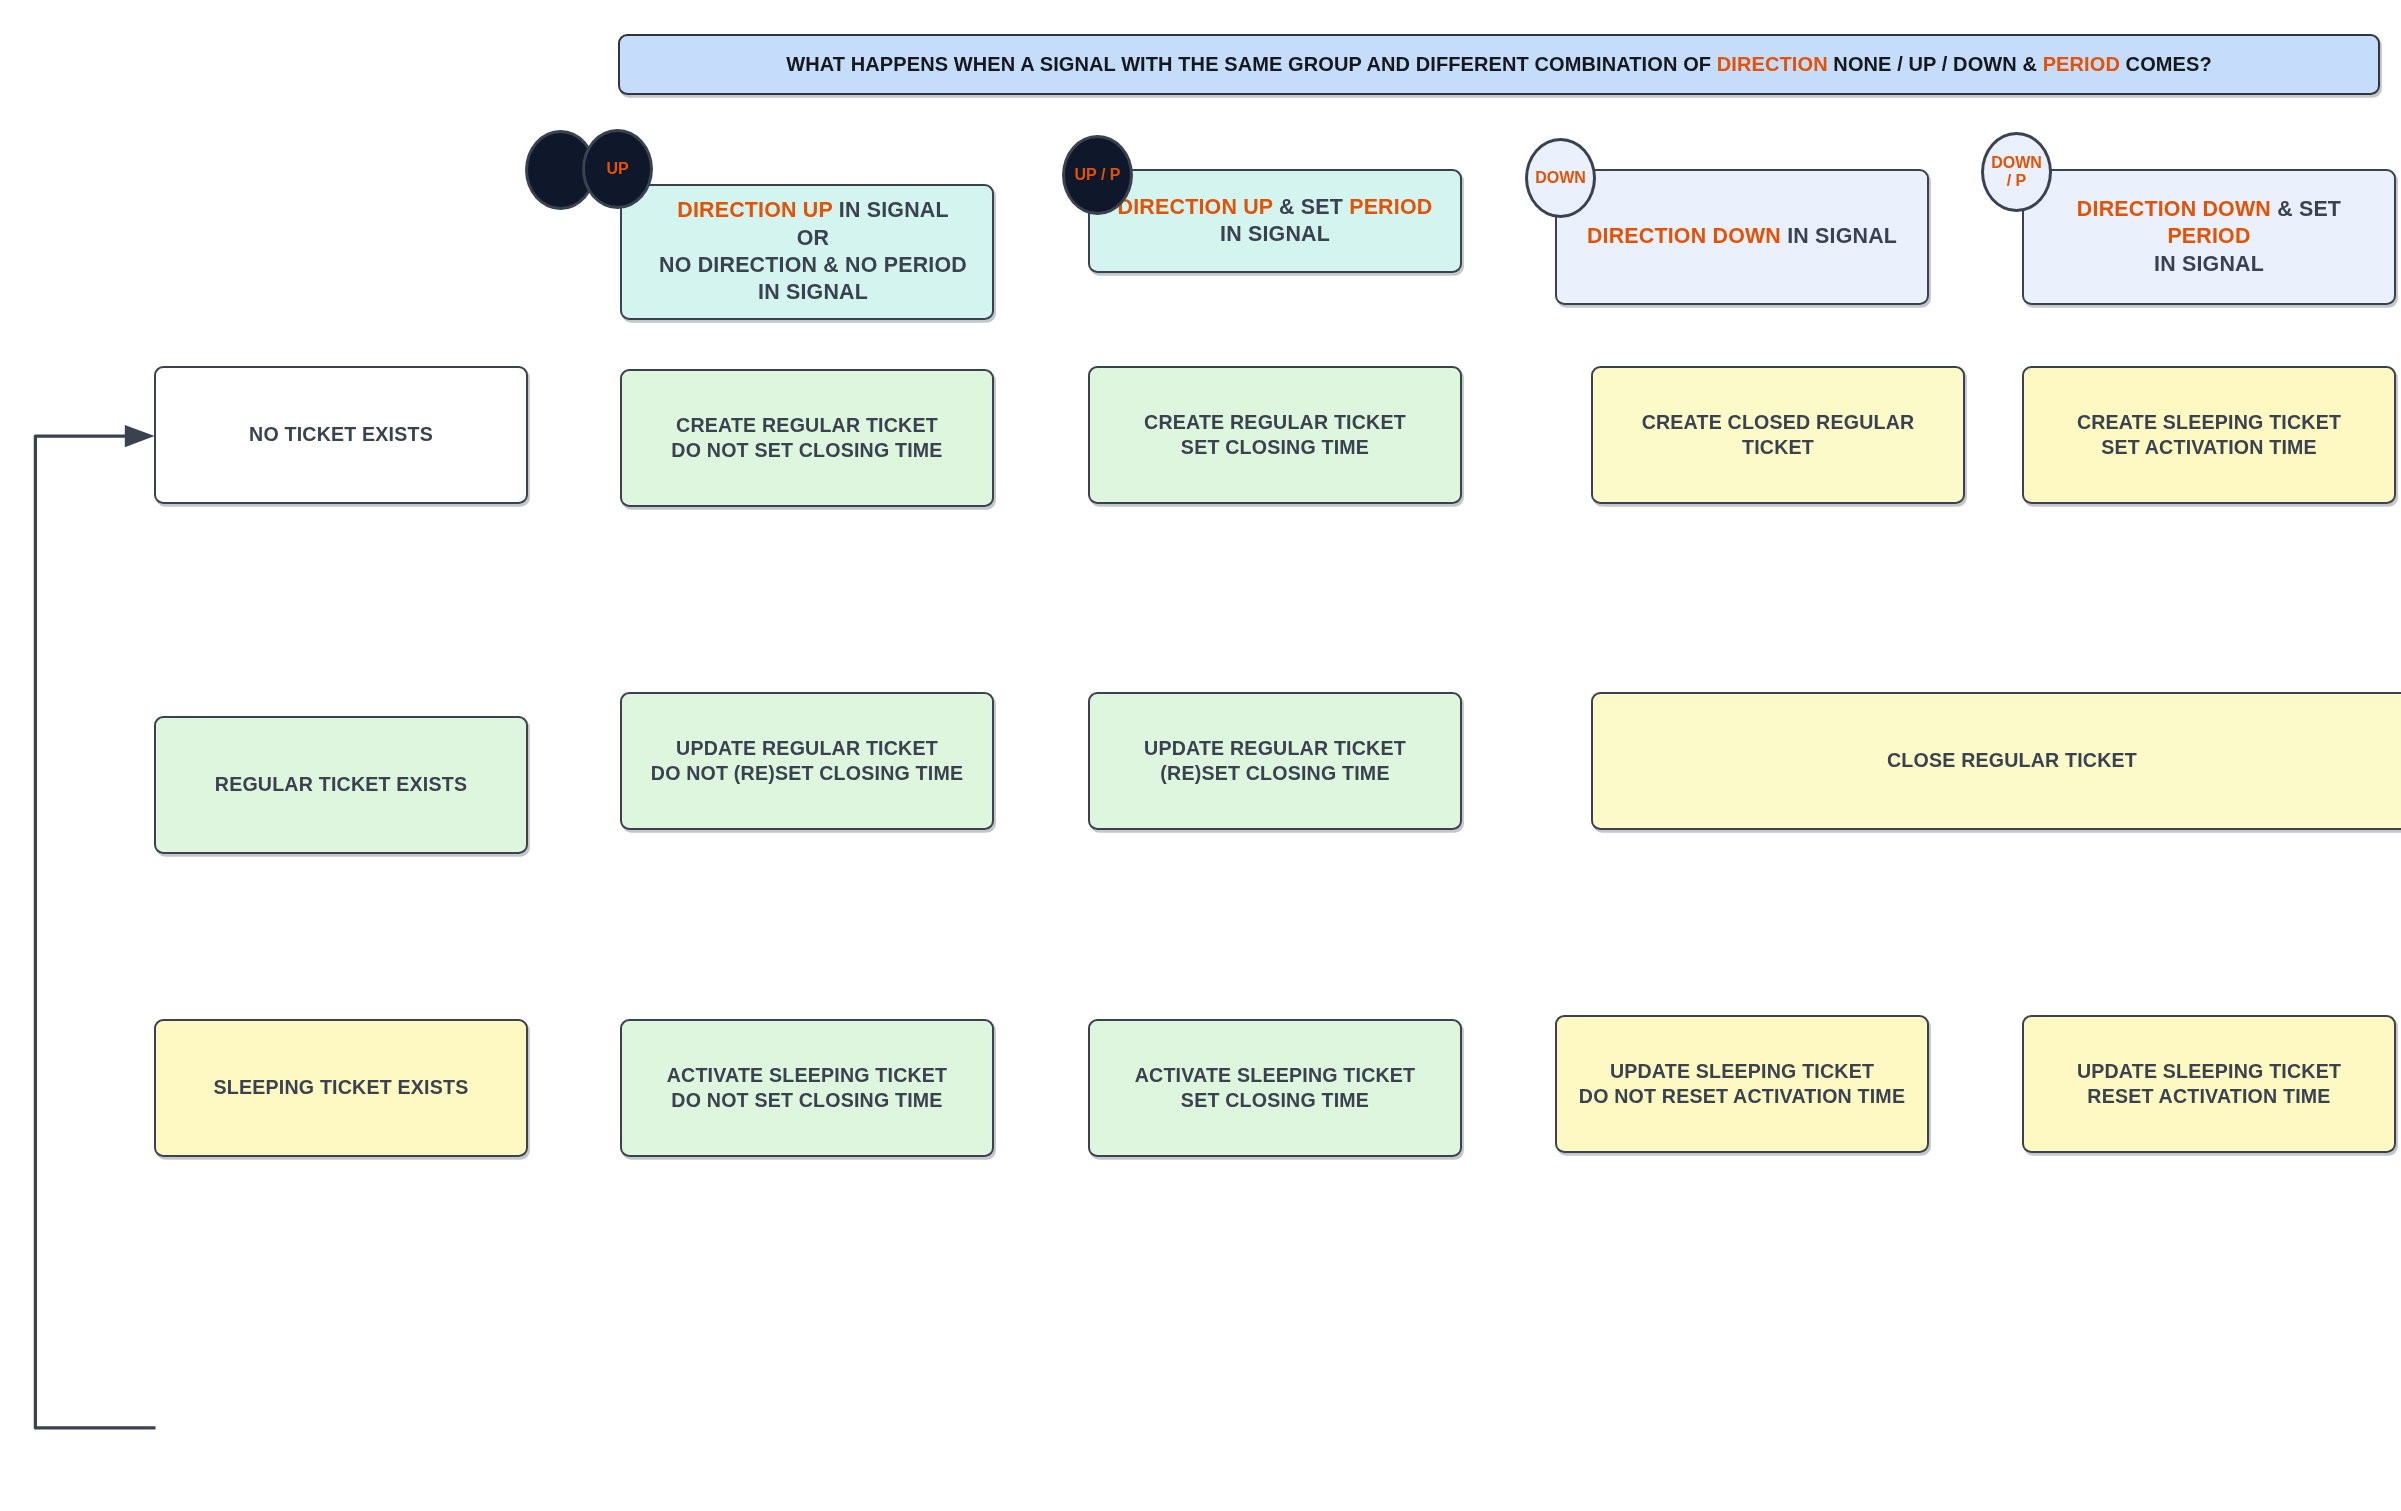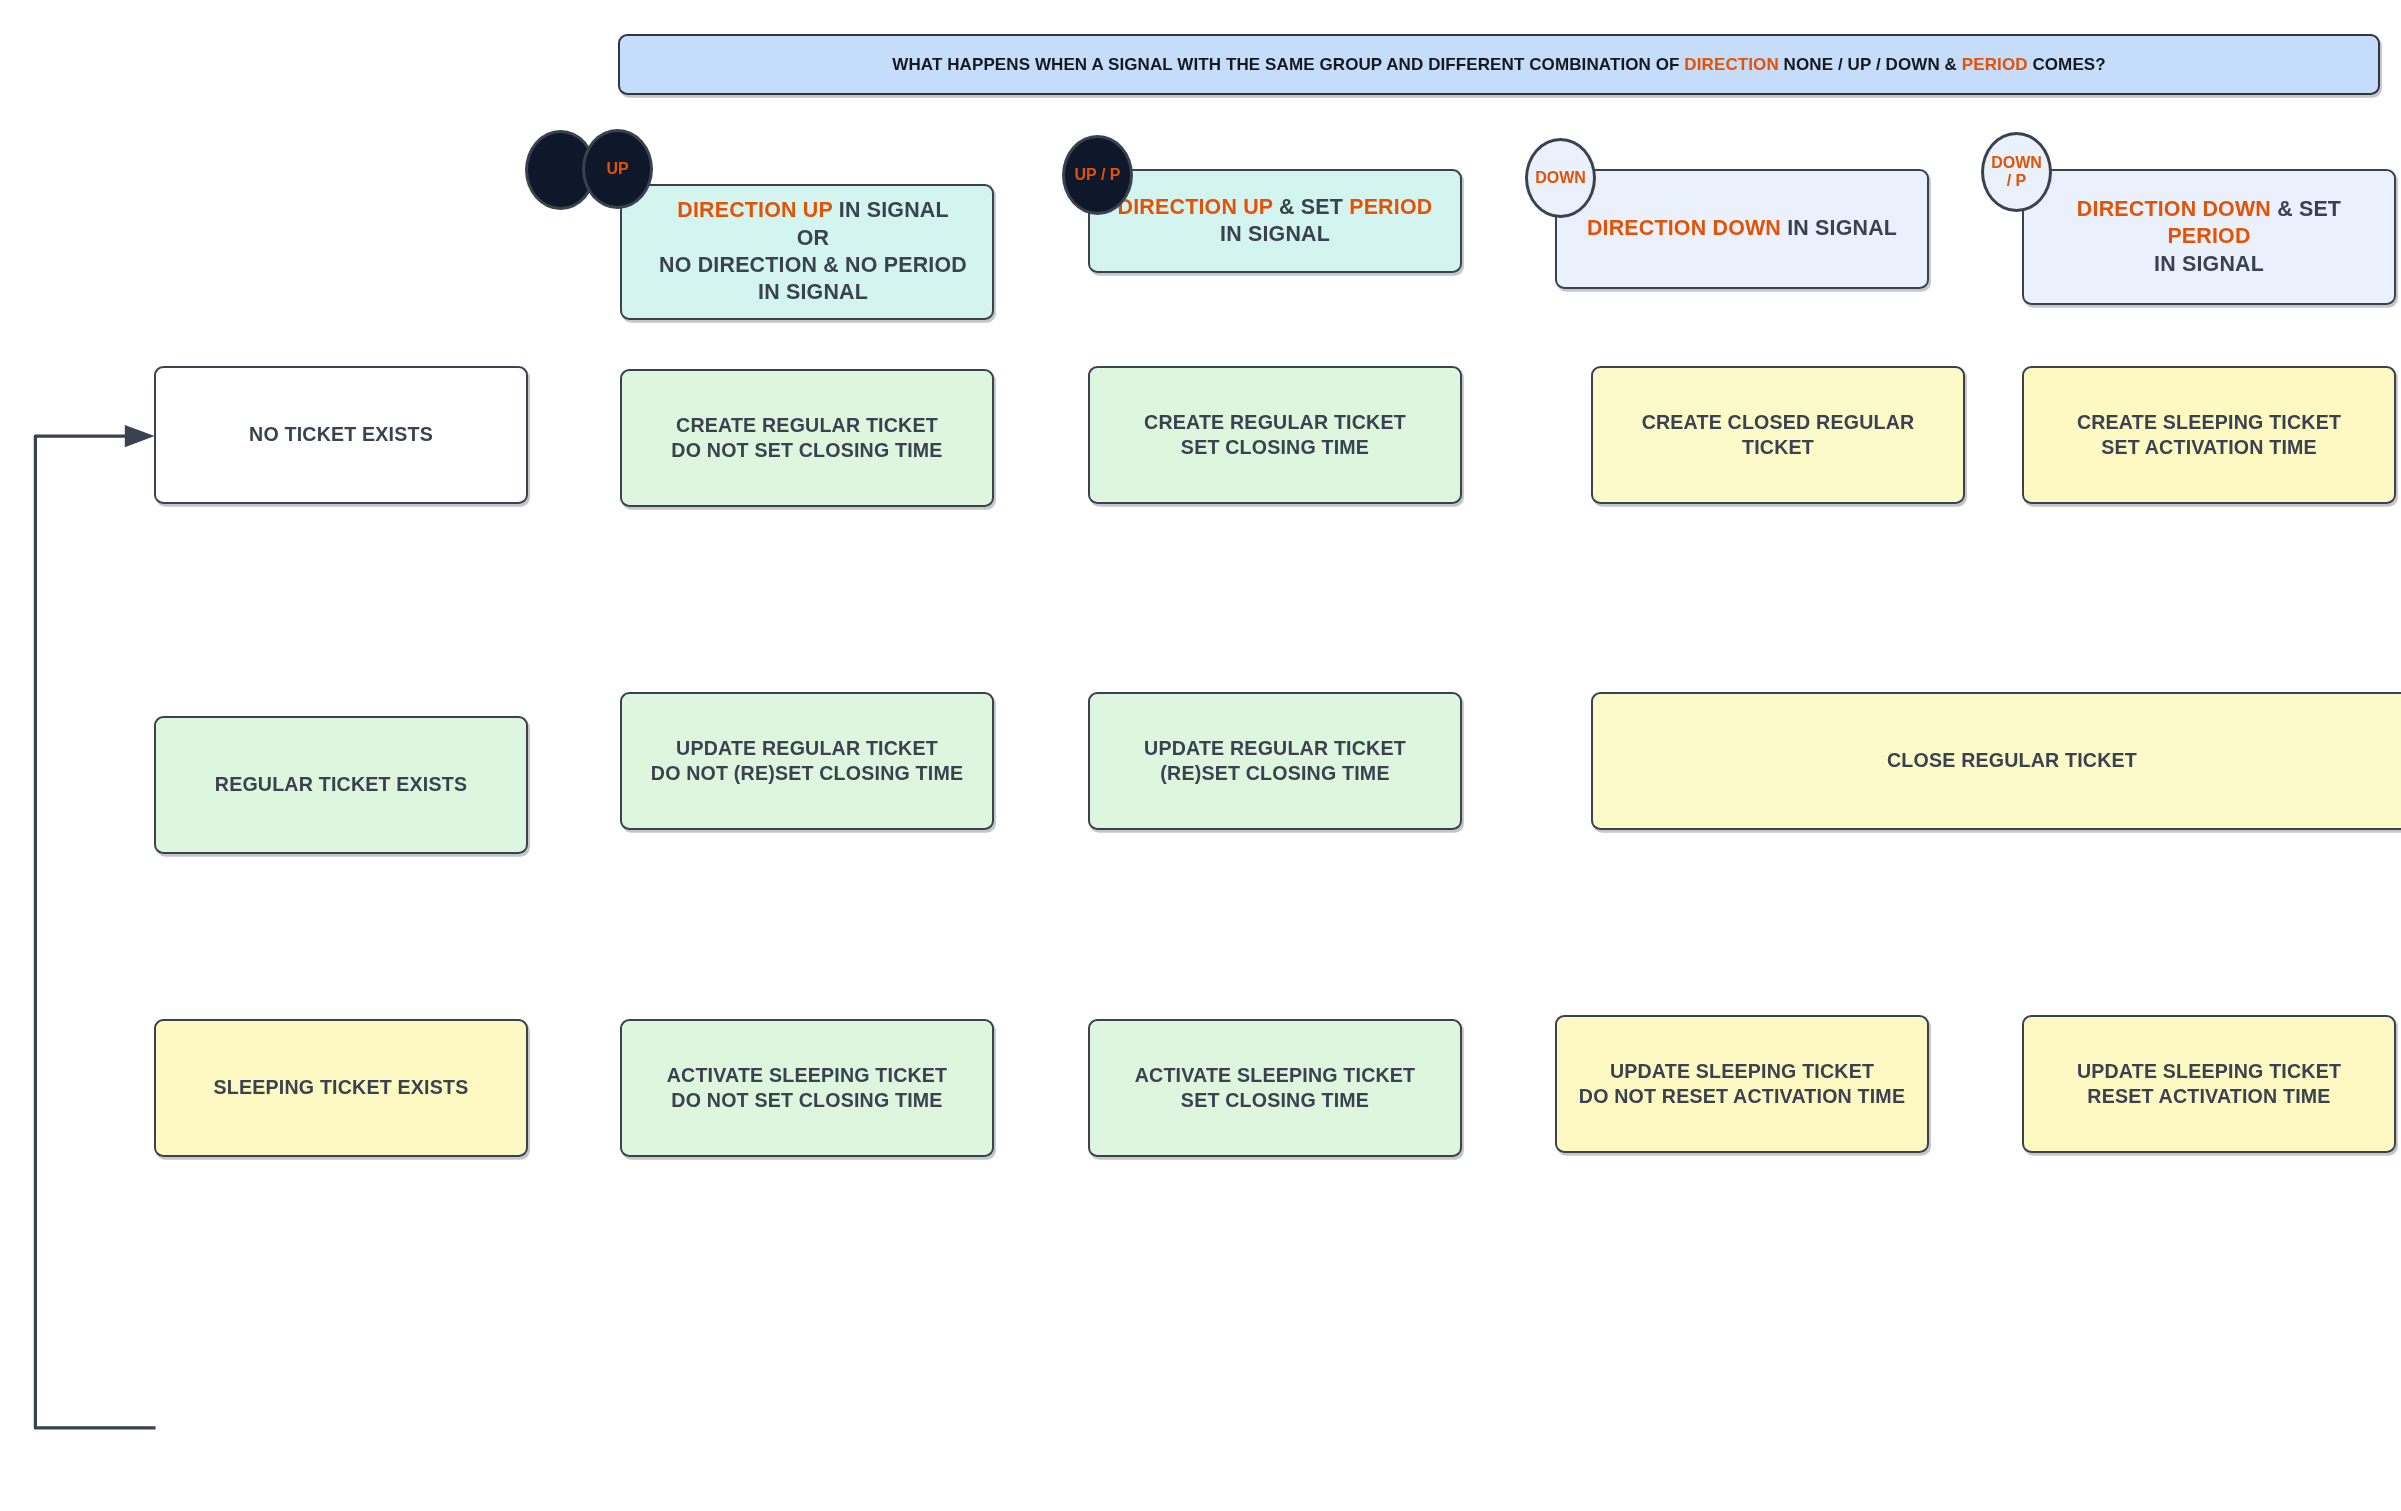--- a/index.html
+++ b/index.html
@@ -32,21 +32,21 @@
     font-weight: bold;
     letter-spacing: 0.2px;
     box-shadow: 1.9px 2.8px 0 rgba(58,66,80,.30);
   }
   .node .txt { line-height: 1.28; padding: 0 9.3px; }
 
   
   .title-banner {
     background: #c5dcfa;
     border-color: #2f3640;
-    font-size: 17px;
+    font-size: 20px;
     color: #15181d;
     letter-spacing: 0.1px;
   }
 
   
   .hdr-box { font-size: 21.4px; }
   .hdr-box.teal  { background: #d4f5ef; }
   .hdr-box.blue  { background: #eaf1fc; }
 
   
@@ -117,21 +117,21 @@
   <div class="node hdr-box teal" style="left:1088px; top:169px; width:374px; height:104px;">
     <div class="txt">
       <div><span class="hl">DIRECTION UP</span> &amp; SET <span class="hl">PERIOD</span></div>
       <div>IN SIGNAL</div>
     </div>
   </div>
 
   <div class="badge blue" style="left:1525px; top:138px; width:71px; height:80px;">
     <span>DOWN</span>
   </div>
-  <div class="node hdr-box blue" style="left:1555px; top:169px; width:374px; height:120px;">
+  <div class="node hdr-box blue" style="left:1555px; top:169px; width:374px; height:136px;">
     <div class="txt">
       <div><span class="hl">DIRECTION DOWN</span> IN SIGNAL</div>
     </div>
   </div>
 
   <div class="badge blue" style="left:1981px; top:132px; width:71px; height:80px;">
     <span>DOWN<br>/ P</span>
   </div>
   <div class="node hdr-box blue" style="left:2022px; top:169px; width:374px; height:136px;">
     <div class="txt">

